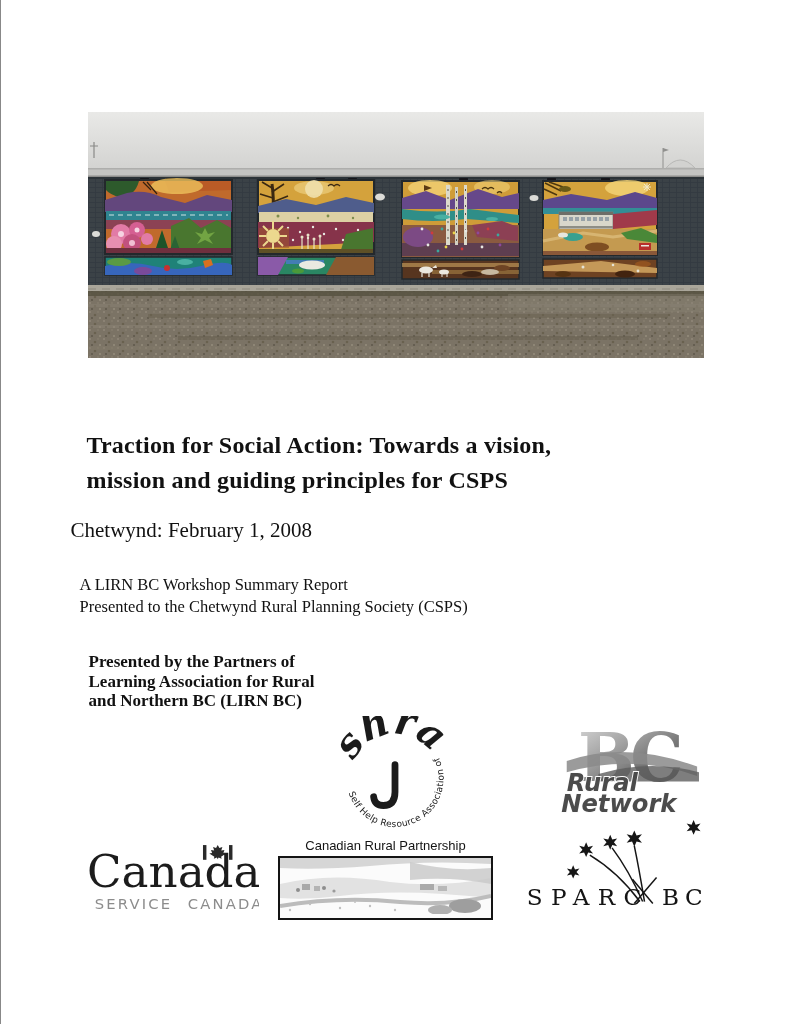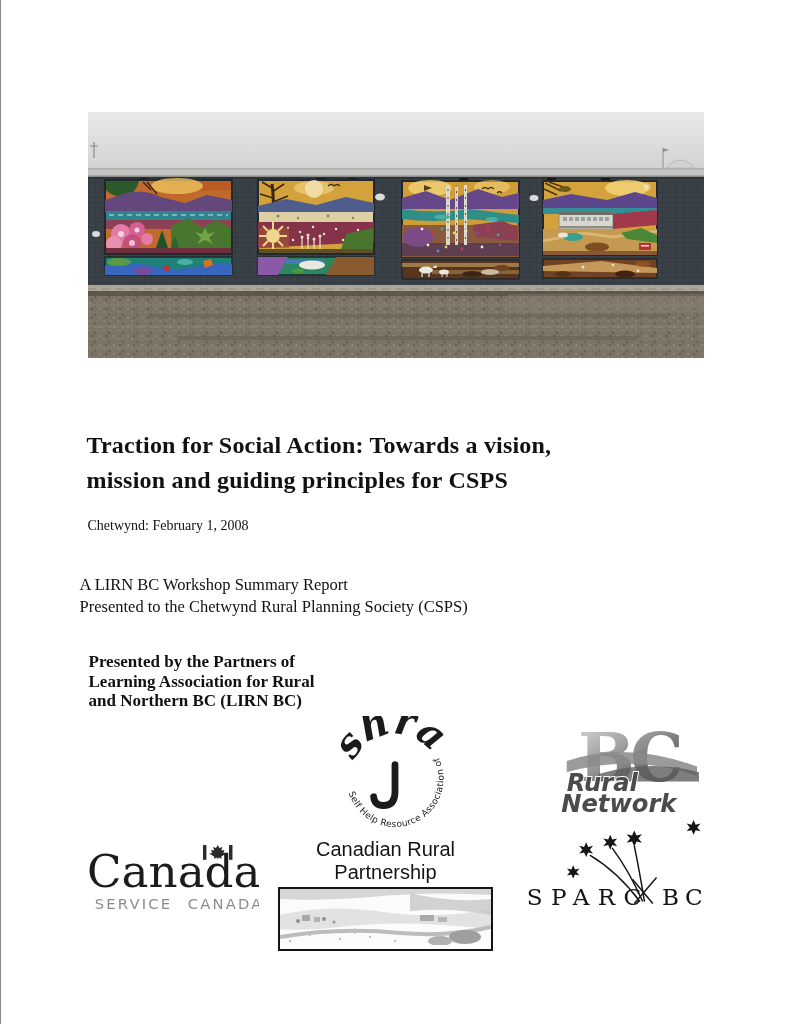--- a/index.html
+++ b/index.html
@@ -1,28 +1,28 @@
 <!DOCTYPE html>
 <html><head>
 <meta charset="utf-8">
 <style>
   html,body{margin:0;padding:0;background:#888;}
   .page{position:relative;width:790px;height:1024px;background:#ffffff;margin:0 auto;overflow:hidden;
         font-family:"Liberation Serif","DejaVu Serif",serif;color:#111;}
   .abs{position:absolute;}
   .photo{left:87px;top:112px;width:616px;height:246px;}
   .title{left:86px;top:428px;font-size:24px;line-height:35px;font-weight:bold;letter-spacing:.2px;}
-  .date{left:87px;top:518px;font-size:14px;}
+  .date{left:70px;top:518px;font-size:21px;}
   .sub{left:79px;top:574px;font-size:16.5px;line-height:22px;}
   .presented{left:88px;top:652px;font-size:17px;line-height:19.5px;font-weight:bold;}
   .logo-shra{left:328px;top:716px;}
   .logo-bcrn{left:560px;top:720px;}
   .logo-canada{left:86px;top:842px;}
   .logo-crp{left:276px;top:838px;width:218px;}
-  .crp-label{font-family:"Liberation Sans","DejaVu Sans",sans-serif;font-size:20px;color:#141414;text-align:center;margin:0 0 3px 0;}
+  .crp-label{font-family:"Liberation Sans","DejaVu Sans",sans-serif;font-size:13px;color:#141414;text-align:center;margin:0 0 3px 0;}
   .crp-box{width:211px;height:60px;border:2.5px solid #141414;margin:0 auto;background:#fbfbfb;}
   .logo-sparc{left:524px;top:814px;}
   .f-serif{font-family:"DejaVu Serif","Liberation Serif",serif;}
   .f-sans{font-family:"DejaVu Sans","Liberation Sans",sans-serif;}
   .halo{paint-order:stroke;stroke:#fbfbfb;stroke-width:2px;}
   svg text{user-select:none;}
 </style>
 </head>
 <body>
 

